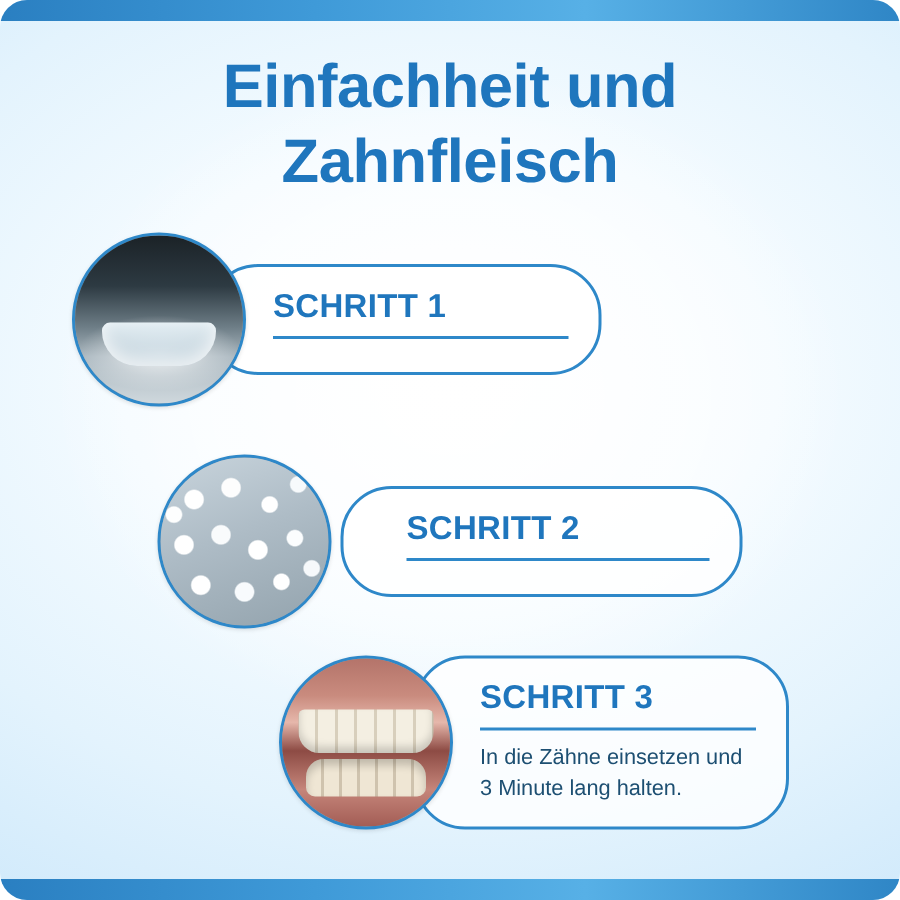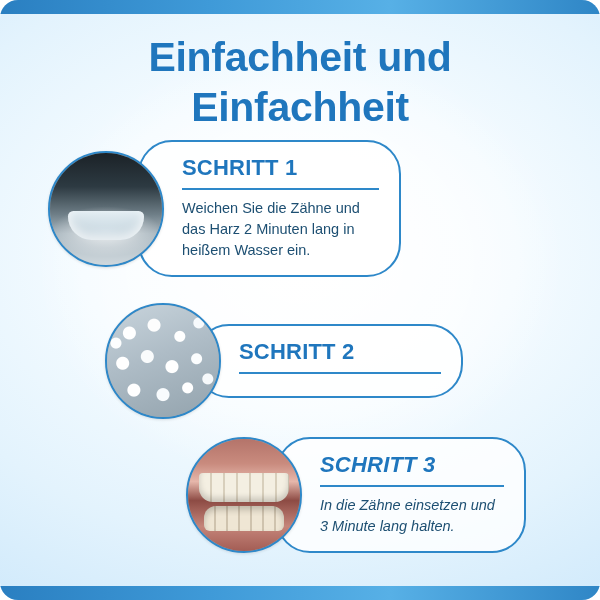--- a/index.html
+++ b/index.html
@@ -91,31 +91,31 @@
     border-radius: 50%;
     border: 2.5px solid #2e88c9;
     overflow: hidden;
     position: relative;
     flex: 0 0 auto;
     background: #9aa4ac;
     box-shadow: 0 1px 3px rgba(0,0,0,0.12);
   }
 
   
-  #step1 { top: 140px; left: 48px; }
+  #step1 { top: 155px; left: 48px; }
   #step1 .photo { z-index: 3; }
   #step1 .bubble { margin-left: -26px; padding-left: 42px; width: 263px; }
 
   
-  #step2 { top: 303px; left: 105px; }
+  #step2 { top: 303px; left: 105px; gap: 32px; }
   #step2 .photo { z-index: 3; }
   #step2 .bubble { margin-left: -26px; padding-left: 42px; width: 268px; }
 
   
-  #step3 { top: 437px; left: 186px; font-style: italic; }
+  #step3 { top: 437px; left: 186px; }
   #step3 .photo { z-index: 3; }
   #step3 .bubble { margin-left: -26px; padding-left: 42px; width: 250px; }
 
   
   .img-water {
     position: absolute; inset: 0;
     background:
       radial-gradient(ellipse 70% 32% at 50% 70%, rgba(255,255,255,0.85) 0%, rgba(255,255,255,0.25) 45%, rgba(255,255,255,0) 70%),
       linear-gradient(180deg, #1b2227 0%, #2d3a42 30%, #6f7f88 55%, #aab7bf 72%, #cfd8dd 100%);
   }
@@ -172,30 +172,29 @@
 </head>
 <body>
 
 <div class="poster">
 
   <div class="top-bar"></div>
   <div class="glow"></div>
 
   <div class="title">
     <span>Einfachheit und</span>
-    <span class="l2">Einfachheit</span>
+    <span class="l2">Zahnfleisch</span>
   </div>
 
   <div class="step" id="step1">
     <div class="photo">
       <div class="img-water"></div>
     </div>
     <div class="bubble">
       <div class="step-title">SCHRITT 1</div>
-      <div class="step-desc">Weichen Sie die Zähne und das Harz 2 Minuten lang in heißem Wasser ein.</div>
     </div>
   </div>
 
   <div class="step" id="step2">
     <div class="photo">
       <div class="img-beads"></div>
     </div>
     <div class="bubble">
       <div class="step-title">SCHRITT 2</div>
     </div>

